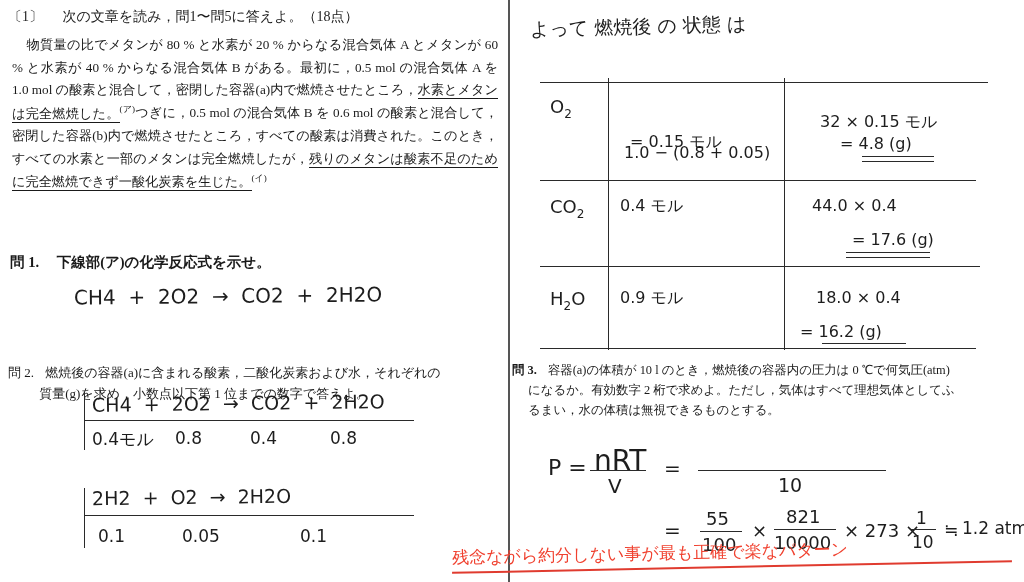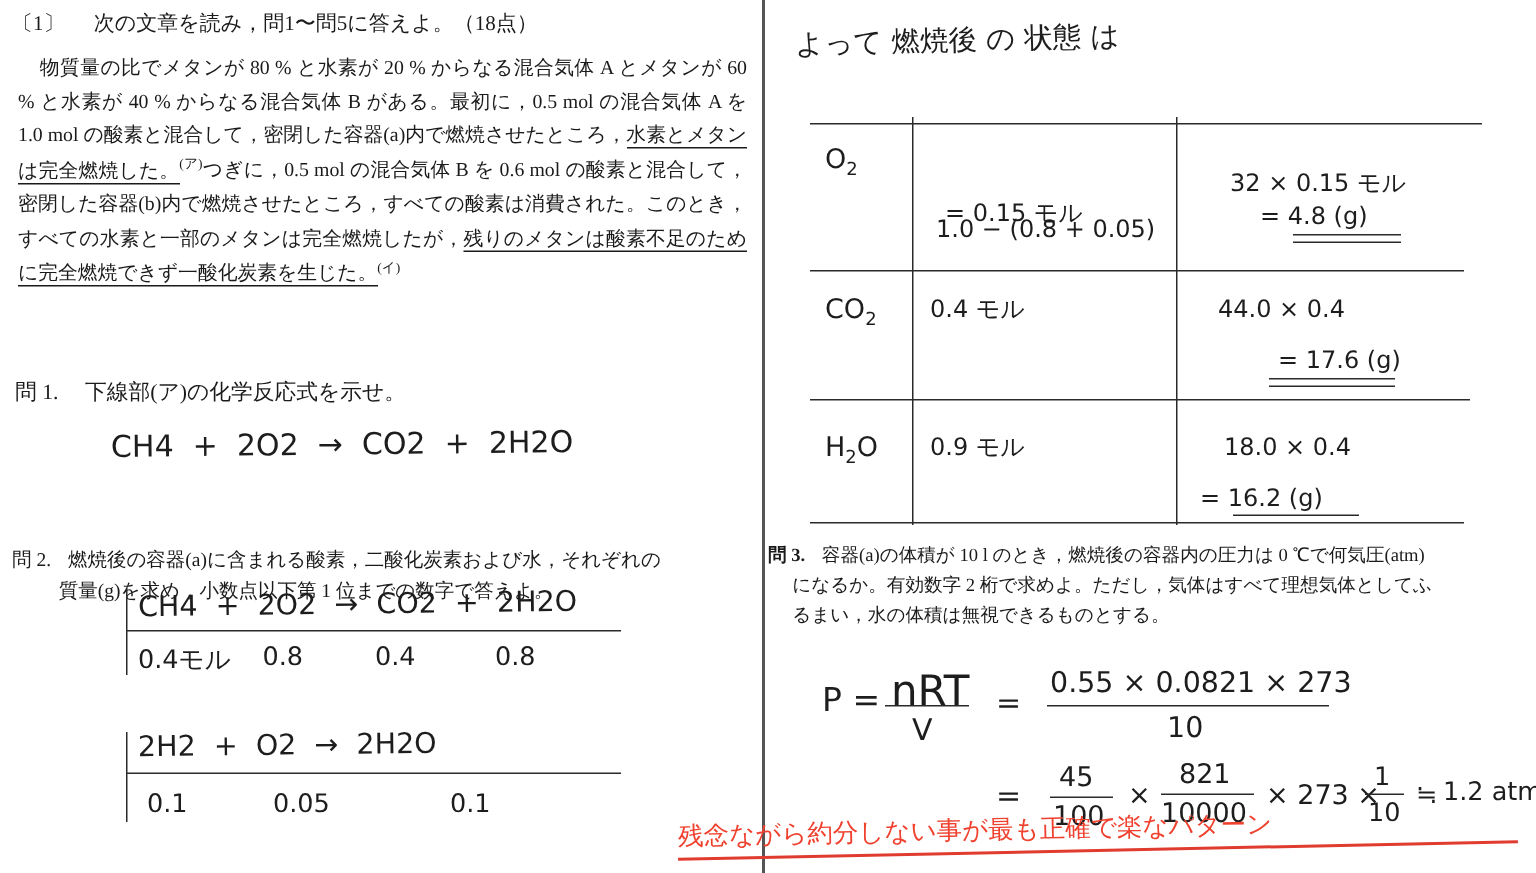--- a/index.html
+++ b/index.html
@@ -68,21 +68,21 @@
   .mark {
     position: relative;
     font-size: 9px;
     vertical-align: super;
   }
   .q1-label {
     position: absolute;
     left: 10px;
     top: 251px;
     font-size: 14.5px;
-    font-weight: normal;
+    font-weight: bold;
   }
   .q2-label {
     position: absolute;
     left: 8px;
     top: 362px;
     width: 492px;
     font-size: 13px;
     line-height: 1.62;
   }
   .q2-label .indent2 { display: block; text-indent: 2.4em; }
@@ -234,26 +234,25 @@
     <span class="ind">になるか。有効数字 2 桁で求めよ。ただし，気体はすべて理想気体としてふ</span>
     <span class="ind">るまい，水の体積は無視できるものとする。</span>
   </div>
 
   <div class="hw" style="left:548px; top:455px; font-size:22px;">P =</div>
   <div class="hw" style="left:594px; top:444px; font-size:28px;">nRT</div>
   <div class="line" style="left:590px; top:470px; width:56px;"></div>
   <div class="hw" style="left:608px; top:474px; font-size:20px;">V</div>
 
   <div class="hw" style="left:664px; top:456px; font-size:20px;">=</div>
-  <div class="hw" style="left:700px; top:444px; font-size:19px;">0.55 × 0.0821 × 273</div>
   <div class="line" style="left:698px; top:470px; width:188px;"></div>
   <div class="hw" style="left:778px; top:474px; font-size:19px;">10</div>
 
   <div class="hw" style="left:664px; top:518px; font-size:20px;">=</div>
-  <div class="hw" style="left:706px; top:508px; font-size:18px;">45</div>
+  <div class="hw" style="left:706px; top:508px; font-size:18px;">55</div>
   <div class="line" style="left:700px; top:531px; width:42px;"></div>
   <div class="hw" style="left:702px; top:534px; font-size:18px;">100</div>
 
   <div class="hw" style="left:752px; top:520px; font-size:18px;">×</div>
 
   <div class="hw" style="left:786px; top:506px; font-size:18px;">821</div>
   <div class="line" style="left:774px; top:529px; width:62px;"></div>
   <div class="hw" style="left:774px; top:532px; font-size:18px;">10000</div>
 
   <div class="hw" style="left:844px; top:520px; font-size:18px;">× 273 ×</div>

